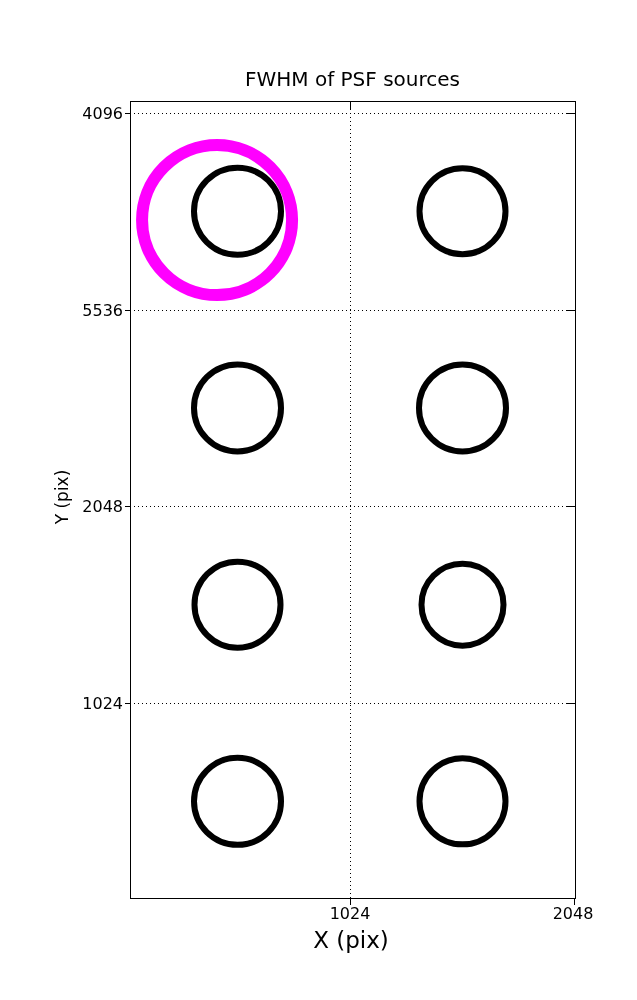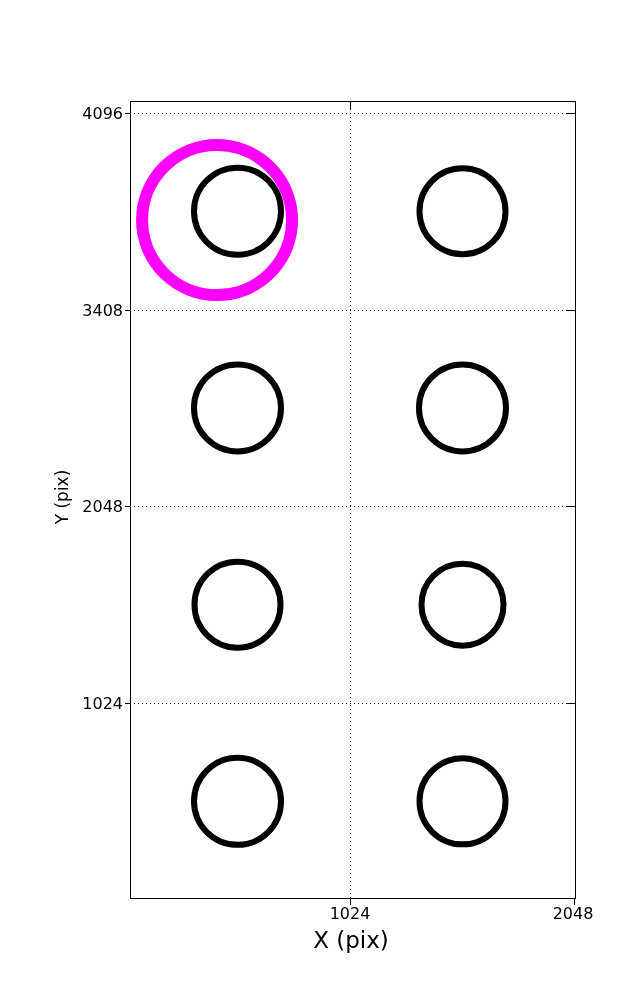--- a/index.html
+++ b/index.html
@@ -62,21 +62,22 @@
       <circle cx="217.0654296875" cy="220.08613281250007" r="75" fill="none" stroke="#FF00FF" stroke-width="12"></circle>
       <circle cx="237.5" cy="211.2500000000001" r="43.5" fill="none" stroke="#000000" stroke-width="6"></circle>
       <circle cx="462.5" cy="211.2500000000001" r="43" fill="none" stroke="#000000" stroke-width="6"></circle>
       <circle cx="237.5" cy="407.95000000000005" r="43.5" fill="none" stroke="#000000" stroke-width="6"></circle>
       <circle cx="462.5" cy="407.95000000000005" r="43.5" fill="none" stroke="#000000" stroke-width="6"></circle>
       <circle cx="237.5" cy="604.6500000000001" r="43" fill="none" stroke="#000000" stroke-width="6"></circle>
       <circle cx="462.5" cy="604.6500000000001" r="41" fill="none" stroke="#000000" stroke-width="6"></circle>
       <circle cx="237.5" cy="801.35" r="43.5" fill="none" stroke="#000000" stroke-width="6"></circle>
       <circle cx="462.5" cy="801.35" r="43" fill="none" stroke="#000000" stroke-width="6"></circle>
     </svg>
+  <div id="title" class="txt" style="left: 352.5px; top: 67px;">FWHM of PSF sources</div>
   <div id="xlabel" class="txt" style="left: 351px; top: 927px;">X (pix)</div>
   <div id="ylabel" class="txt" style="left: 62px; top: 497px;">Y (pix)</div>
 <div class="txt ytick-label" style="right: 514px; top: 703px;">1024</div>
     <div class="txt ytick-label" style="right: 514px; top: 506.3px;">2048</div>
-    <div class="txt ytick-label" style="right: 514px; top: 309.6px;">3408</div>
+    <div class="txt ytick-label" style="right: 514px; top: 309.6px;">5536</div>
     <div class="txt ytick-label" style="right: 514px; top: 112.9px;">4096</div>
     <div class="txt xtick-label" style="left: 350px; top: 904px;">1024</div>
     <div class="txt xtick-label" style="left: 573px; top: 904px;">2048</div>
   </div>
 
 </body></html>

